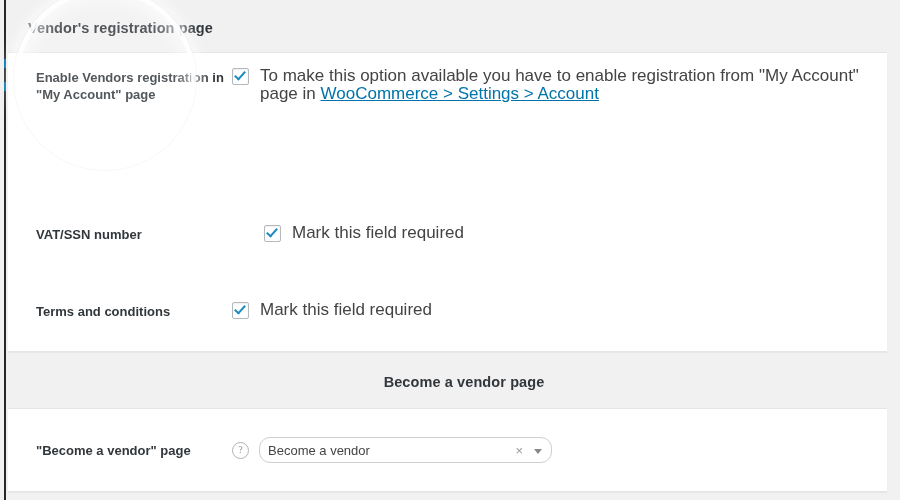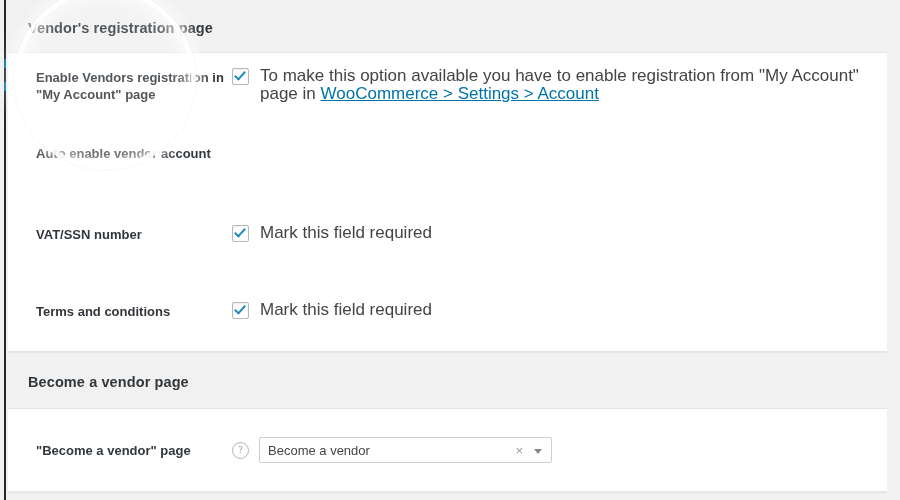--- a/index.html
+++ b/index.html
@@ -137,21 +137,21 @@
     font-family: "Liberation Serif", serif;
     cursor: help;
     user-select: none;
   }
   .select2 {
     position: relative;
     width: 293px;
     height: 26px;
     background: #fff;
     border: 1px solid #ccd0d4;
-    border-radius: 2px;
+    border-radius: 11px;
     box-sizing: border-box;
     cursor: pointer;
   }
   .select2 .s2-text {
     position: absolute;
     left: 8px; top: 0;
     line-height: 25px;
     font-size: 13px;
     color: #444;
     max-width: 230px;
@@ -208,42 +208,41 @@
 
     <div class="row" style="padding-top:14px;padding-bottom:10px;">
       <div class="label">Enable Vendors registration in "My Account" page</div>
       <div class="field">
         <div class="cb checked"></div>
         <div class="cb-text"><span>To make this option available you have to enable registration from "My Account" page in </span><a href="#">WooCommerce &gt; Settings &gt; Account</a></div>
       </div>
     </div>
 
     <div class="row" style="padding-top:16px;padding-bottom:14px;">
-      <div class="label">Auto enable vendor account</div>
-    </div>
-
-    <div class="row" style="padding-top:17px;padding-bottom:10px;">
+    </div>
+
+    <div class="row" style="padding-top:17px;padding-bottom:10px;gap:32px;">
       <div class="label">VAT/SSN number</div>
       <div class="field">
         <div class="cb checked"></div>
         <div class="cb-text">Mark this field required</div>
       </div>
     </div>
 
     <div class="row" style="padding-top:17px;">
       <div class="label">Terms and conditions</div>
       <div class="field">
         <div class="cb checked"></div>
         <div class="cb-text">Mark this field required</div>
       </div>
     </div>
 
   </div>
 
-  <div class="section-heading" style="height:56px;line-height:60px;">Become a vendor page</div>
+  <div class="section-heading" style="height:56px;line-height:60px;text-align:center;">Become a vendor page</div>
 
   <div class="panel">
     <div class="row" style="padding-top:16px;padding-bottom:16px;align-items:center;">
       <div class="label" style="padding-top:0;">"Become a vendor" page</div>
       <div class="field" style="align-items:center;">
         <div class="help-icon" style="margin-top:0;">?</div>
         <div class="select2">
           <div class="s2-text">Become a vendor</div>
           <div class="s2-clear">×</div>
           <div class="s2-arrow"></div>

